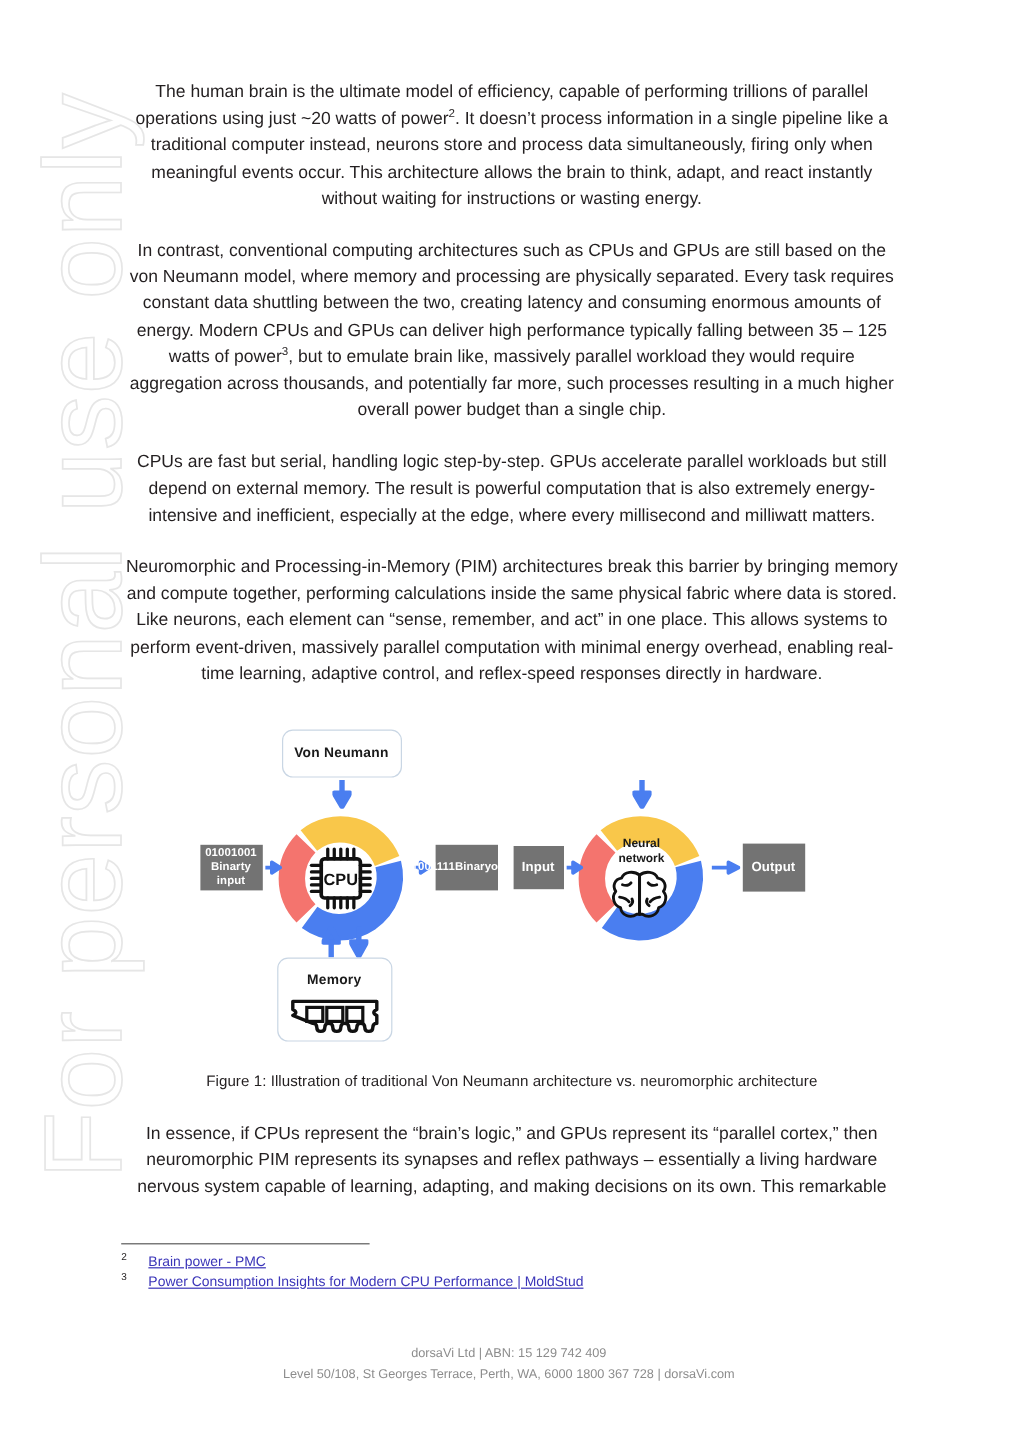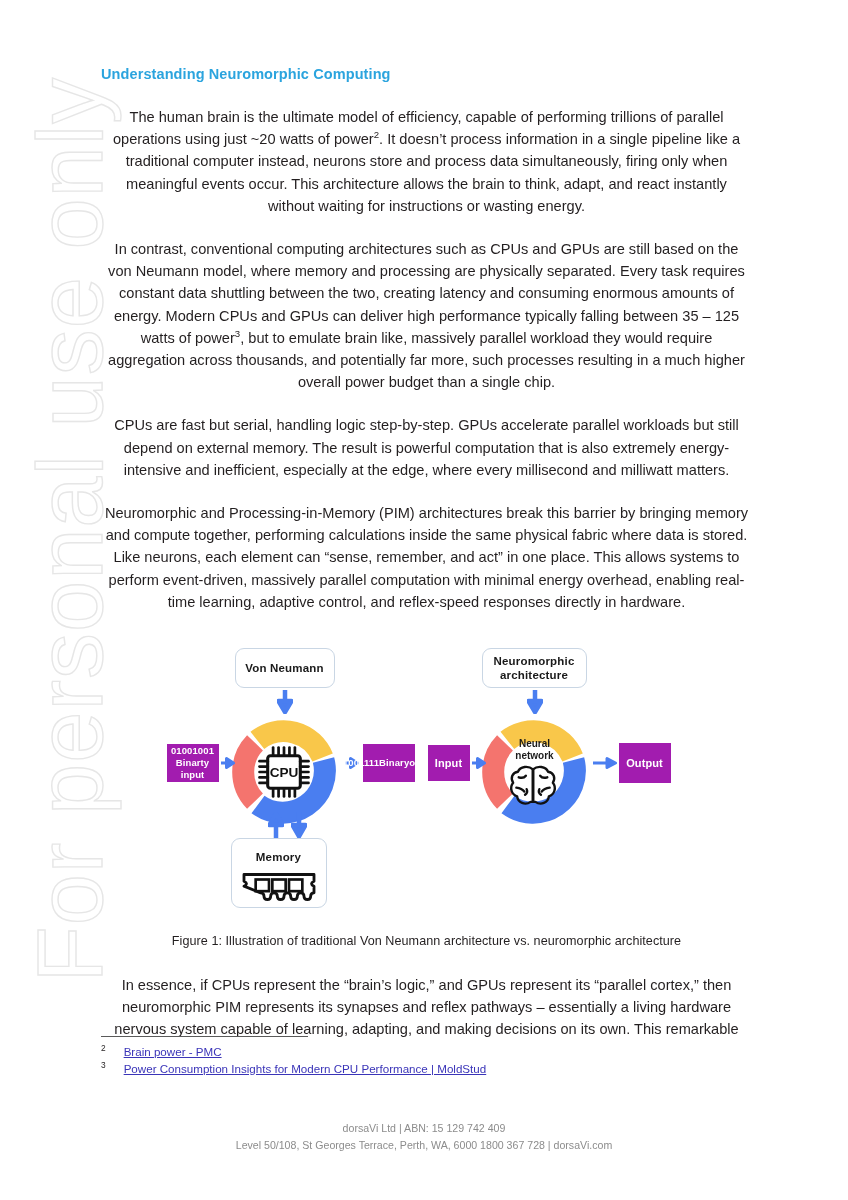--- a/index.html
+++ b/index.html
@@ -95,21 +95,21 @@
     text-align: center;
     font-size: 11.5px;
     font-weight: 700;
     color: #1a1a1a;
     line-height: 14px;
     letter-spacing: 0.2px;
   }
 
   .blue-box {
     position: absolute;
-    background: #a21caf;
+    background: #737373;
     color: #ffffff;
     display: flex;
     align-items: center;
     justify-content: center;
     text-align: center;
     font-size: 9.5px;
     font-weight: 700;
     line-height: 12px;
     letter-spacing: 0.1px;
   }
@@ -188,21 +188,20 @@
 <body>
 
 <div id="watermark-layer">
   <div id="watermark-text">For personal use only</div>
 </div>
 
 <div id="page">
 
   <div id="content">
 
-    <h1 id="doc-heading">Understanding Neuromorphic Computing</h1>
 
     <p class="body-para">The human brain is the ultimate model of efficiency, capable of performing trillions of parallel operations using just ~20 watts of power<sup>2</sup>. It doesn’t process information in a single pipeline like a traditional computer instead, neurons store and process data simultaneously, firing only when meaningful events occur. This architecture allows the brain to think, adapt, and react instantly without waiting for instructions or wasting energy.</p>
     <p class="body-para">In contrast, conventional computing architectures such as CPUs and GPUs are still based on the von Neumann model, where memory and processing are physically separated. Every task requires constant data shuttling between the two, creating latency and consuming enormous amounts of energy. Modern CPUs and GPUs can deliver high performance typically falling between 35 – 125 watts of power<sup>3</sup>, but to emulate brain like, massively parallel workload they would require aggregation across thousands, and potentially far more, such processes resulting in a much higher overall power budget than a single chip.</p>
     <p class="body-para">CPUs are fast but serial, handling logic step-by-step. GPUs accelerate parallel workloads but still depend on external memory. The result is powerful computation that is also extremely energy-intensive and inefficient, especially at the edge, where every millisecond and milliwatt matters.</p>
     <p class="body-para">Neuromorphic and Processing-in-Memory (PIM) architectures break this barrier by bringing memory and compute together, performing calculations inside the same physical fabric where data is stored. Like neurons, each element can “sense, remember, and act” in one place. This allows systems to perform event-driven, massively parallel computation with minimal energy overhead, enabling real-time learning, adaptive control, and reflex-speed responses directly in hardware.</p>
 
     <div id="figure-block">
       <div id="diagram">
 
         <div class="rounded-box" style="left:50px; top:14px; width:100px; height:40px;">
@@ -290,24 +289,20 @@
                      q-4 0 -4 4 q0 4 -4 4 q-4 0 -4 -4 q0 -4 -4 -4
                      q-4 0 -4 4 q0 4 -4 4 q-4 0 -4 -4 q0 -4 -4 -4
                      q-4 0 -4 4 q0 4 -4 4 q-4 0 -4 -4 q0 -4 -4 -4
                      L6 20 Q12 17 6 14 Z" fill="none" stroke="#111111" stroke-width="3.4" stroke-linejoin="round"></path>
             <rect x="20" y="12" width="16" height="14" fill="none" stroke="#111111" stroke-width="3.2"></rect>
             <rect x="40" y="12" width="16" height="14" fill="none" stroke="#111111" stroke-width="3.2"></rect>
             <rect x="60" y="12" width="16" height="14" fill="none" stroke="#111111" stroke-width="3.2"></rect>
           </svg>
         </div>
 
-        <div class="rounded-box" style="left:297px; top:14px; width:105px; height:40px; flex-direction:column;">
-          <span>Neuromorphic</span>
-          <span>architecture</span>
-        </div>
 
         <svg class="arrow" style="left:342px; top:56px;" width="16" height="24" viewBox="0 0 16 24">
           <path d="M8 0 L8 13 M8 22 L1.5 11 L14.5 11 Z" fill="#4A7EF0" stroke="#4A7EF0" stroke-width="4.5" stroke-linejoin="round"></path>
         </svg>
 
         <svg class="donut" style="left:292px; top:80px;" width="116" height="116" viewBox="0 0 116 116">
           <path d="M 28.0 87.2 A 42 42 0 0 1 28.0 28.8" fill="none" stroke="#F4746E" stroke-width="22" stroke-linecap="butt"></path>
           <path d="M 30.4 26.4 A 42 42 0 0 1 95.6 43.5" fill="none" stroke="#F9C74A" stroke-width="22"></path>
           <path d="M 96.5 46.0 A 42 42 0 0 1 31.0 90.5" fill="none" stroke="#4A7EF0" stroke-width="22"></path>
         </svg>

